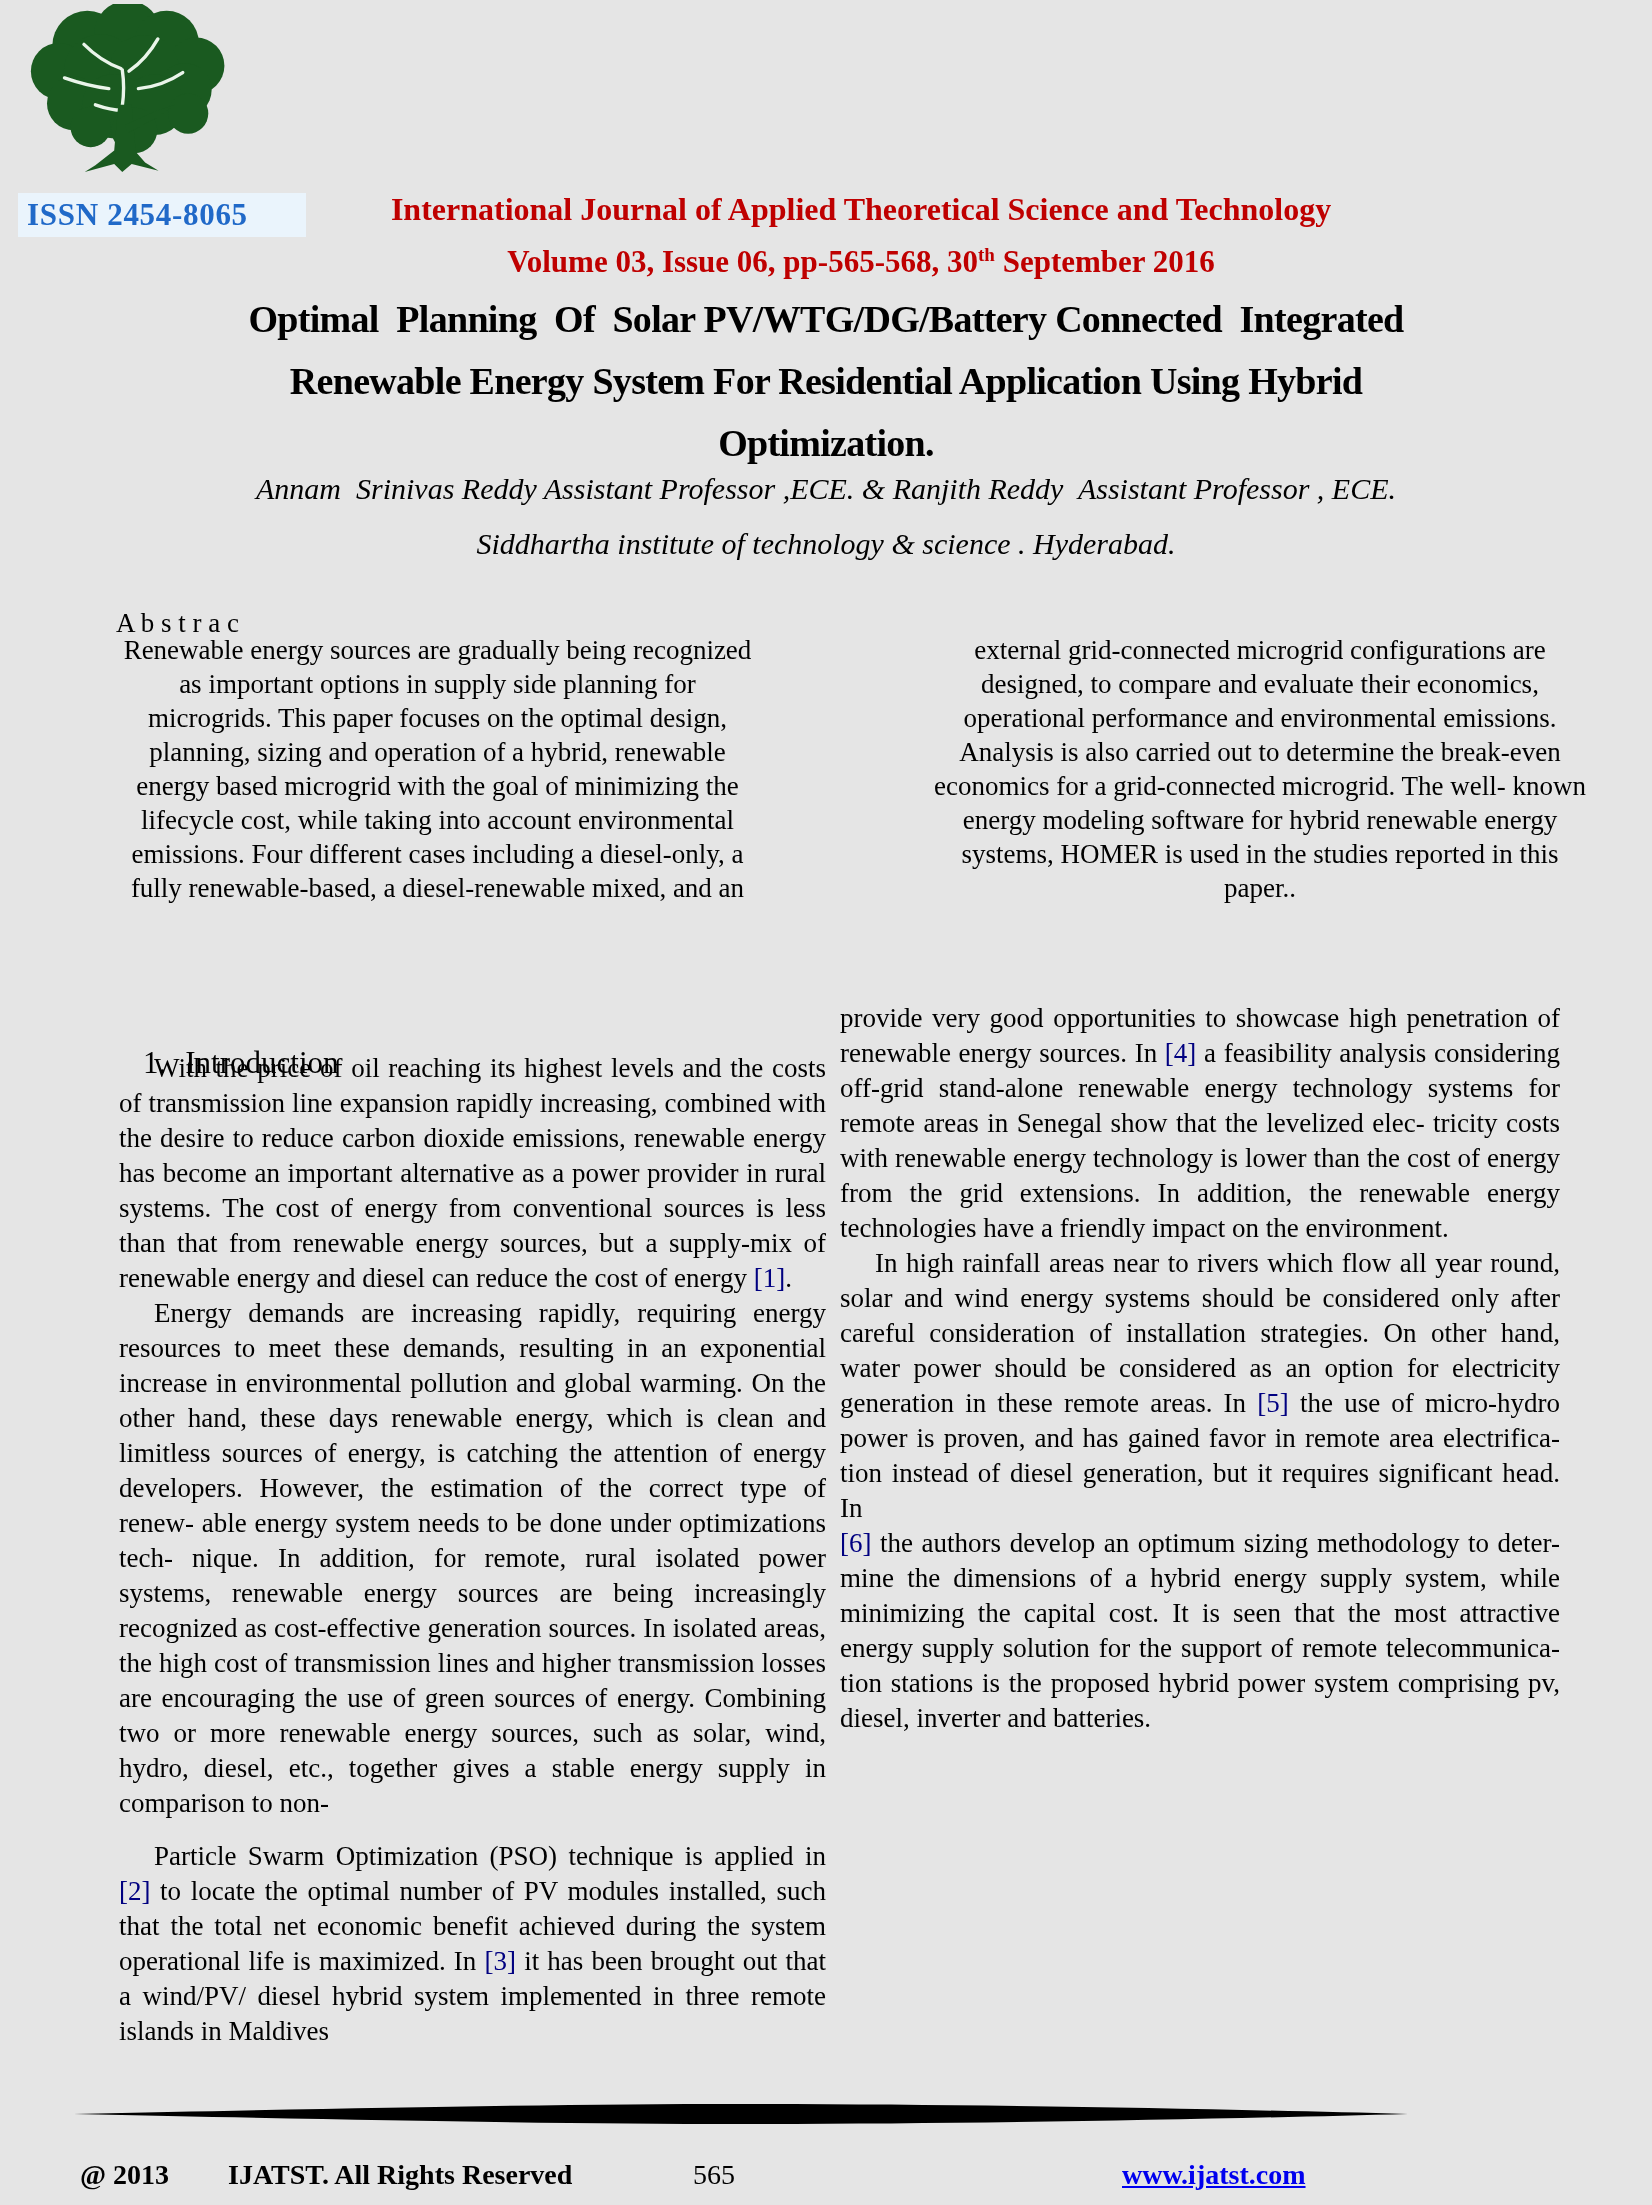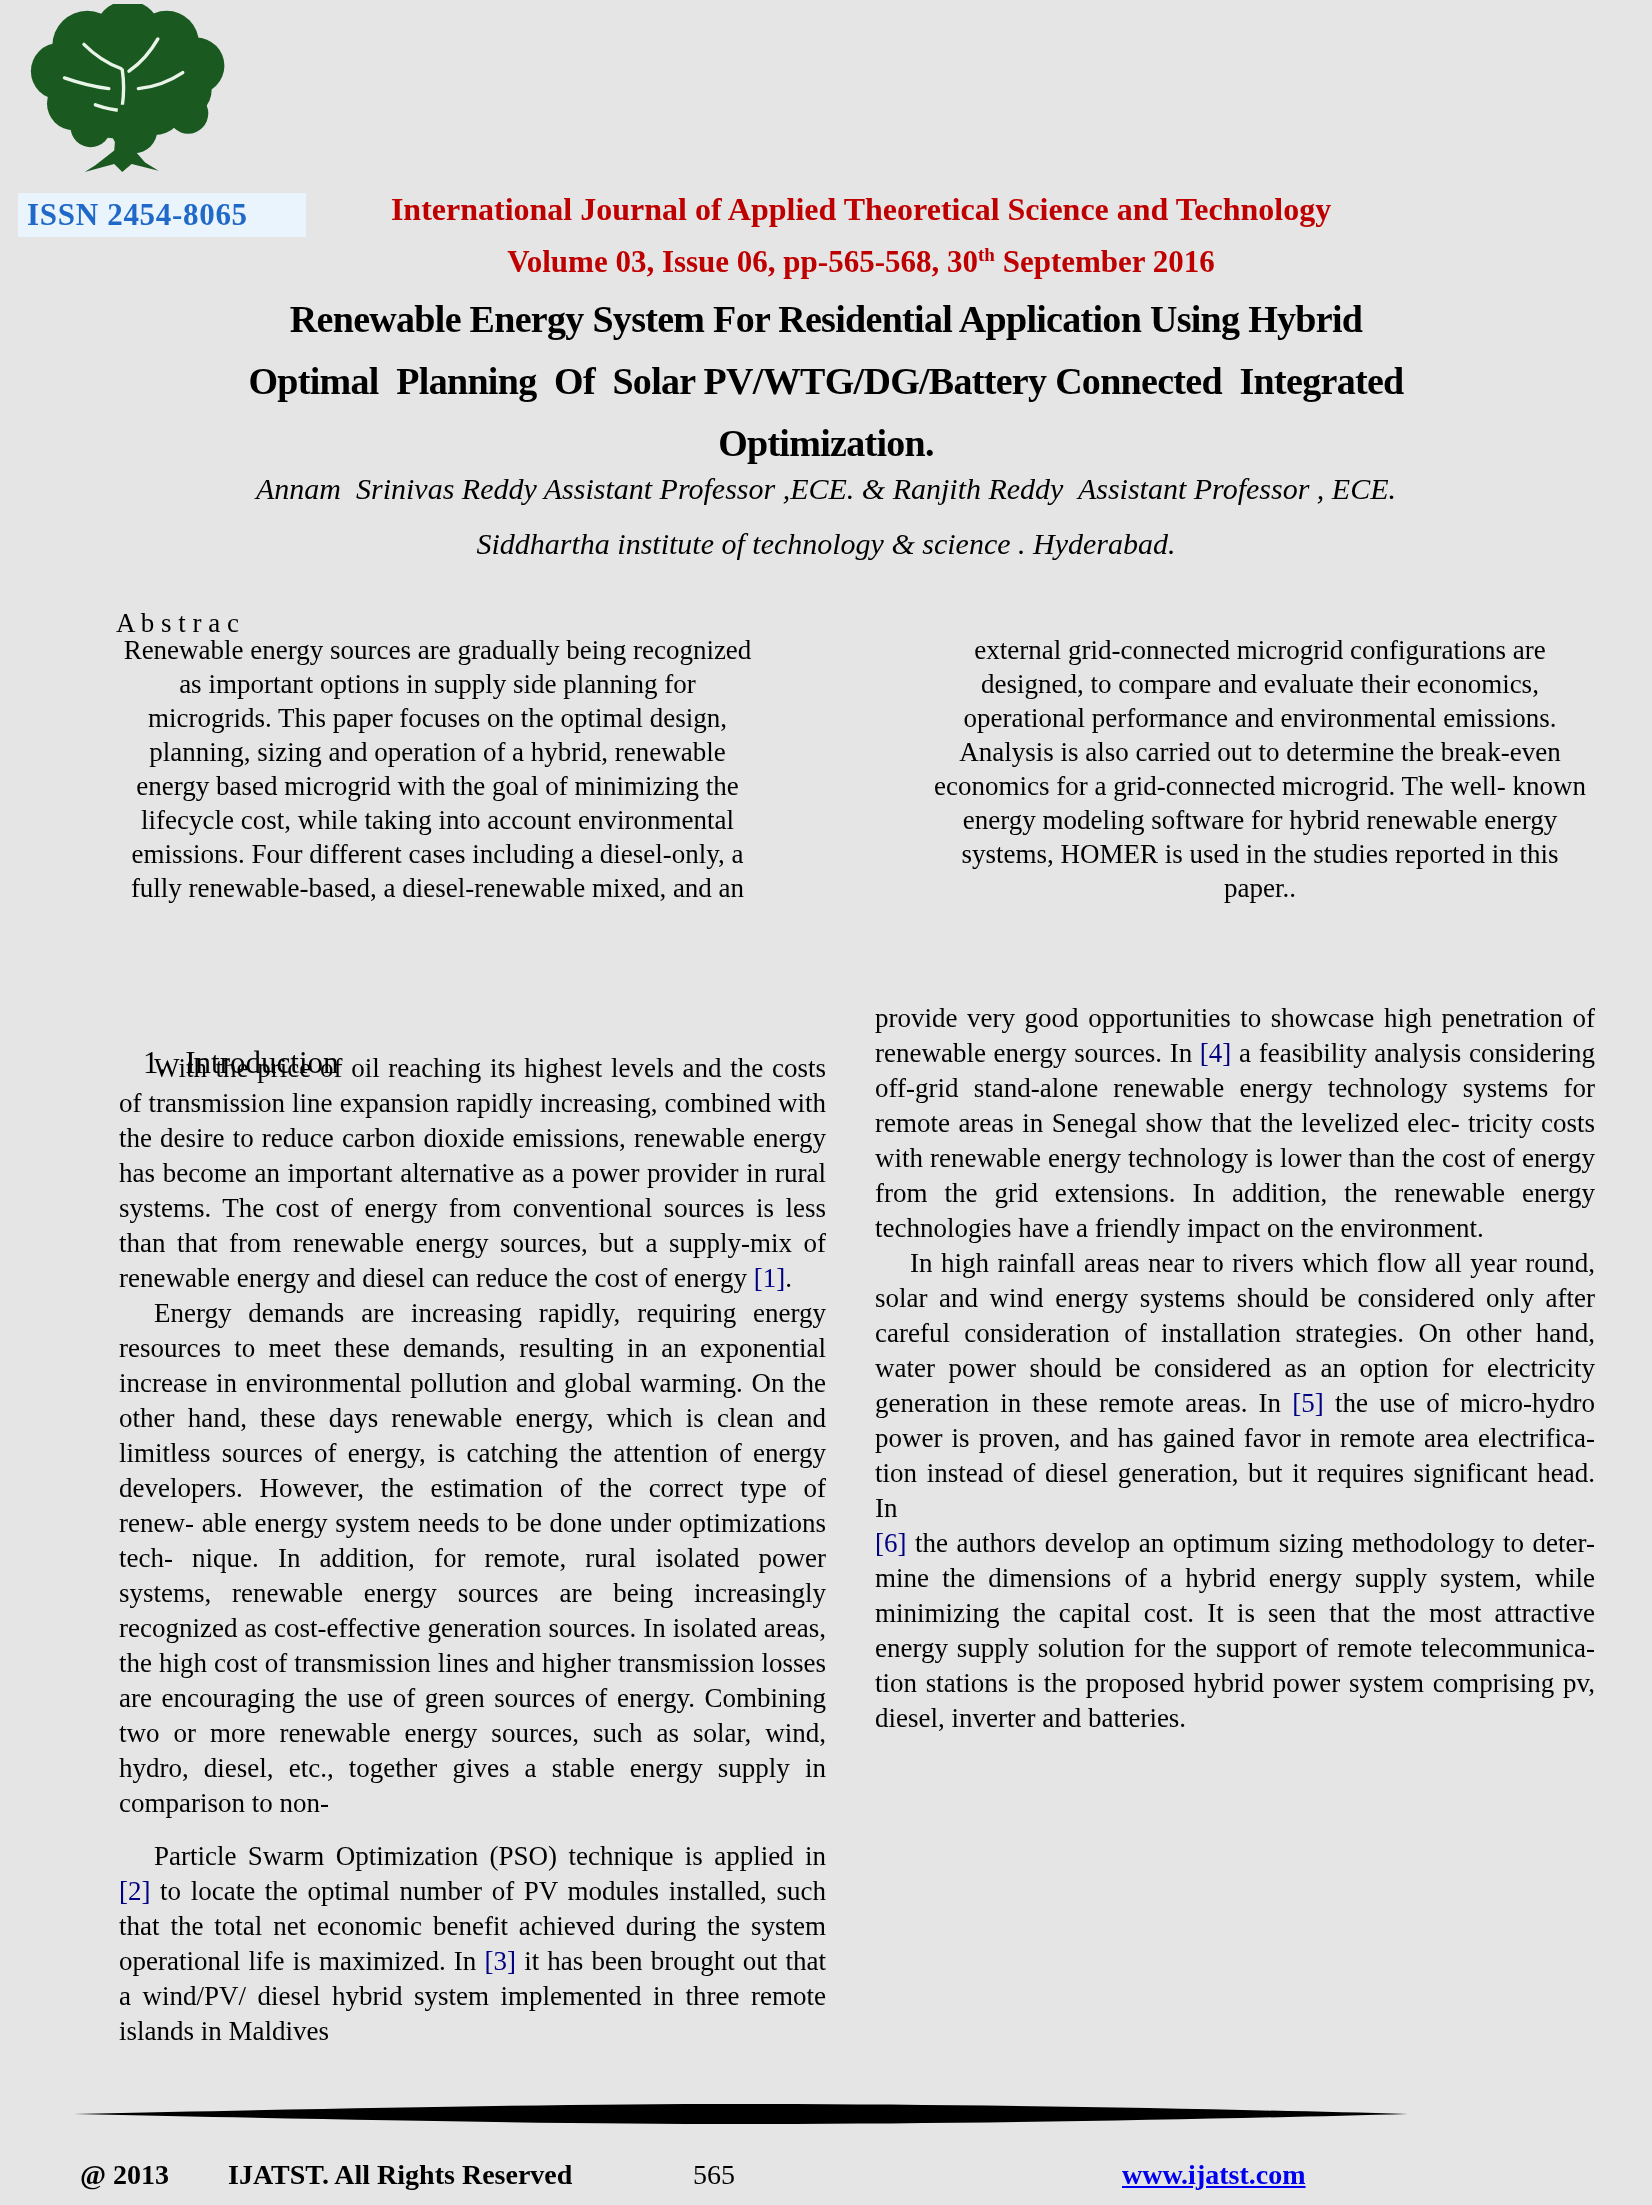--- a/index.html
+++ b/index.html
@@ -68,21 +68,21 @@
   .section-head{
     position:absolute;left:112px;top:1009px;
     font-size:31px;white-space:pre;
   }
   .section-head .num{margin-right:19px;}
   .flow{
     position:absolute;
     font-size:27px;line-height:35px;text-align:justify;
   }
   .flow-left{left:119px;top:1051px;width:707px;}
-  .flow-right{left:875px;top:1001px;width:720px;}
+  .flow-right{left:840px;top:1001px;width:720px;}
   .flow p.indent{text-indent:35px;}
   .flow p.gap{margin-top:18px;}
   .ref{color:var(--ref-navy);}
   
   .rule{position:absolute;left:74px;top:2102px;width:1334px;height:24px;}
   .footer-item{
     position:absolute;top:2159px;
     font-size:28px;font-weight:700;white-space:pre;
   }
   .f-copy{left:80px;}
@@ -122,22 +122,22 @@
 
   <div class="issn-band"></div>
   <div class="issn">ISSN 2454-8065</div>
 
   <div class="journal-head">
     <div class="jline1">International Journal of Applied Theoretical Science and Technology</div>
     <div class="jline2"><span>Volume 03, Issue 06, pp-565-568, 30</span><sup>th</sup><span> September 2016</span></div>
   </div>
 
   <div class="title-block">
+    <div>Optimal  Planning  Of  Solar PV/WTG/DG/Battery Connected  Integrated</div>
     <div>Renewable Energy System For Residential Application Using Hybrid</div>
-    <div>Optimal  Planning  Of  Solar PV/WTG/DG/Battery Connected  Integrated</div>
     <div>Optimization.</div>
   </div>
 
   <div class="byline authors">Annam  Srinivas Reddy Assistant Professor ,ECE. &amp; Ranjith Reddy  Assistant Professor , ECE.</div>
   <div class="byline affiliation">Siddhartha institute of technology &amp; science . Hyderabad.</div>
 
   <div class="abstract-heading">A b s t r a c</div>
   <div class="abs-col abs-left">Renewable energy sources are gradually being recognized as important options in supply side planning for microgrids. This paper focuses on the optimal design, planning, sizing and operation of a hybrid, renewable energy based microgrid with the goal of minimizing the lifecycle cost, while taking into account environmental emissions. Four different cases including a diesel-only, a fully renewable-based, a diesel-renewable mixed, and an</div>
   <div class="abs-col abs-right">external grid-connected microgrid configurations are designed, to compare and evaluate their economics, operational performance and environmental emissions. Analysis is also carried out to determine the break-even economics for a grid-connected microgrid. The well- known energy modeling software for hybrid renewable energy systems, HOMER is used in the studies  reported in this paper..</div>
 

